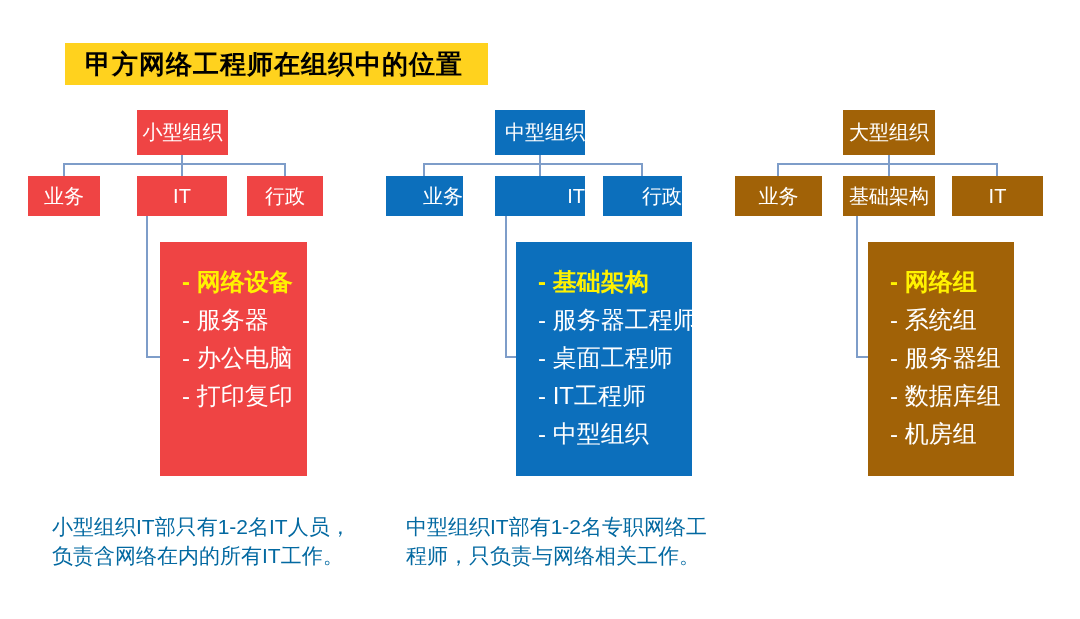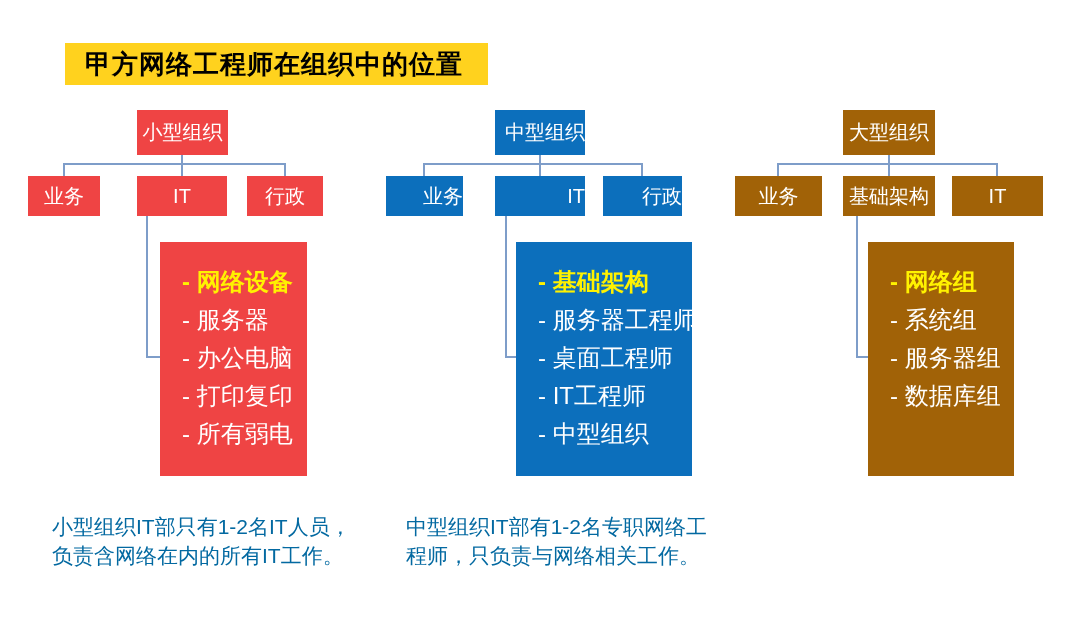--- a/index.html
+++ b/index.html
@@ -57,21 +57,20 @@
     <div class="box cy" style="left:247px;top:176px;width:76px;height:40px">
       <span>行政</span>
     </div>
     <div class="line" style="left:146px;top:216px;width:2px;height:142px"></div>
     <div class="line" style="left:146px;top:356px;width:15px;height:2px"></div>
     <div class="panel cy" style="left:160px;top:242px;width:147px;height:234px">
       <div class="item hl">- 网络设备</div>
       <div class="item">- 服务器</div>
       <div class="item">- 办公电脑</div>
       <div class="item">- 打印复印</div>
-      <div class="item">- 所有弱电</div>
     </div>
   </div>
 
   <div>
     <div class="box mb" style="left:495px;top:110px;width:90px;height:45px">
       <span>中型组织</span>
     </div>
     <div class="line" style="left:539px;top:155px;width:2px;height:9px"></div>
     <div class="line" style="left:424px;top:163px;width:219px;height:2px"></div>
     <div class="line" style="left:423px;top:163px;width:2px;height:13px"></div>
@@ -115,20 +114,21 @@
     <div class="box nv" style="left:952px;top:176px;width:91px;height:40px">
       <span>IT</span>
     </div>
     <div class="line" style="left:856px;top:216px;width:2px;height:142px"></div>
     <div class="line" style="left:856px;top:356px;width:13px;height:2px"></div>
     <div class="panel nv" style="left:868px;top:242px;width:146px;height:234px">
       <div class="item hl">- 网络组</div>
       <div class="item">- 系统组</div>
       <div class="item">- 服务器组</div>
       <div class="item">- 数据库组</div>
+      <div class="item">- 机房组</div>
     </div>
   </div>
 
   <div class="caption" style="left:52px;top:512px;width:330px">
     <div>小型组织IT部只有1-2名IT人员，</div>
     <div>负责含网络在内的所有IT工作。</div>
   </div>
   <div class="caption" style="left:406px;top:512px;width:330px">
     <div>中型组织IT部有1-2名专职网络工</div>
     <div>程师，只负责与网络相关工作。</div>

